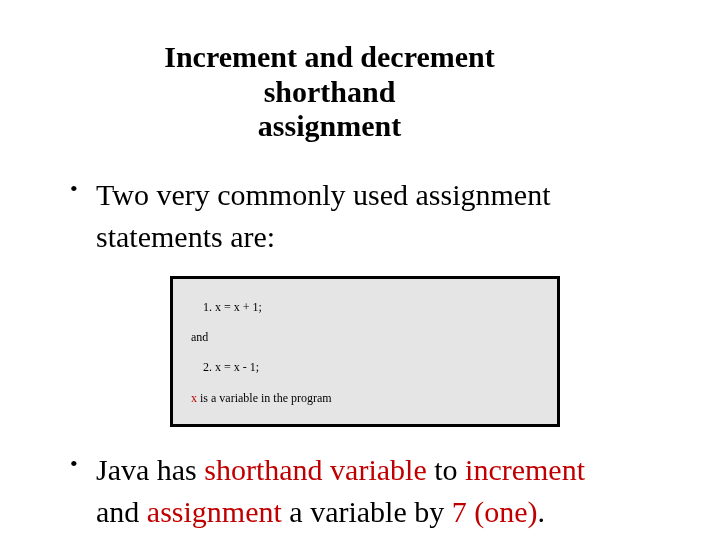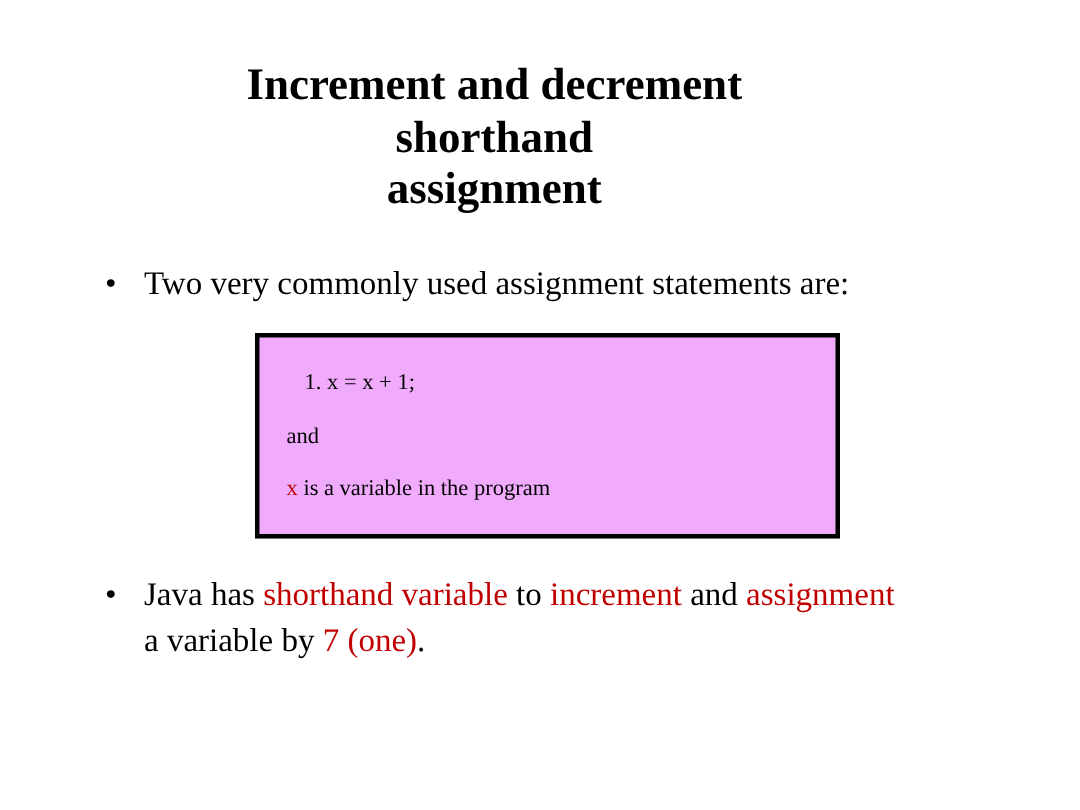--- a/index.html
+++ b/index.html
@@ -24,41 +24,41 @@
     font-weight: bold;
     line-height: 1.15;
     margin: 10px 40px 30px 40px;
   }
   ul.bullets {
     list-style: none;
     padding: 0;
     margin: 0 0 0 10px;
   }
   ul.bullets > li {
-    font-size: 22px;
+    font-size: 30px;
     line-height: 1.4;
     margin: 10px 0 18px 0;
     position: relative;
     padding-left: 26px;
   }
   ul.bullets > li::before {
     content: "•";
     position: absolute;
     left: 0;
     top: 0;
     font-size: 22px;
   }
   .codebox {
-    background: #f0abfc;
+    background: #e5e5e5;
     border: 3px solid #000000;
     width: 390px;
     margin: 12px 0 22px 110px;
     padding: 14px 16px 14px 16px;
     font-family: "Times New Roman", Times, serif;
-    font-size: 15px;
+    font-size: 12px;
     line-height: 1.7;
     box-sizing: border-box;
   }
   .codebox .item {
     margin: 4px 0 10px 14px;
   }
   .codebox .nonum {
     margin: 4px 0 10px 2px;
   }
   .codebox .footnote {
@@ -79,20 +79,21 @@
 
   <ul class="bullets">
     <li>
       <span>Two very commonly used assignment statements are:</span>
     </li>
   </ul>
 
   <div class="codebox">
     <div class="item">1.   x = x + 1;</div>
     <div class="nonum">and</div>
+    <div class="item">2.   x = x - 1;</div>
     <div class="footnote">
       <span class="red">x</span><span> is a variable in the program</span>
     </div>
   </div>
 
   <ul class="bullets">
     <li>
       <span>Java has </span><span class="red">shorthand variable</span><span> to </span><span class="red">increment</span><span> and </span><span class="red">assignment</span><span> a variable by </span><span class="red">7 (one)</span><span>.</span>
     </li>
   </ul>

